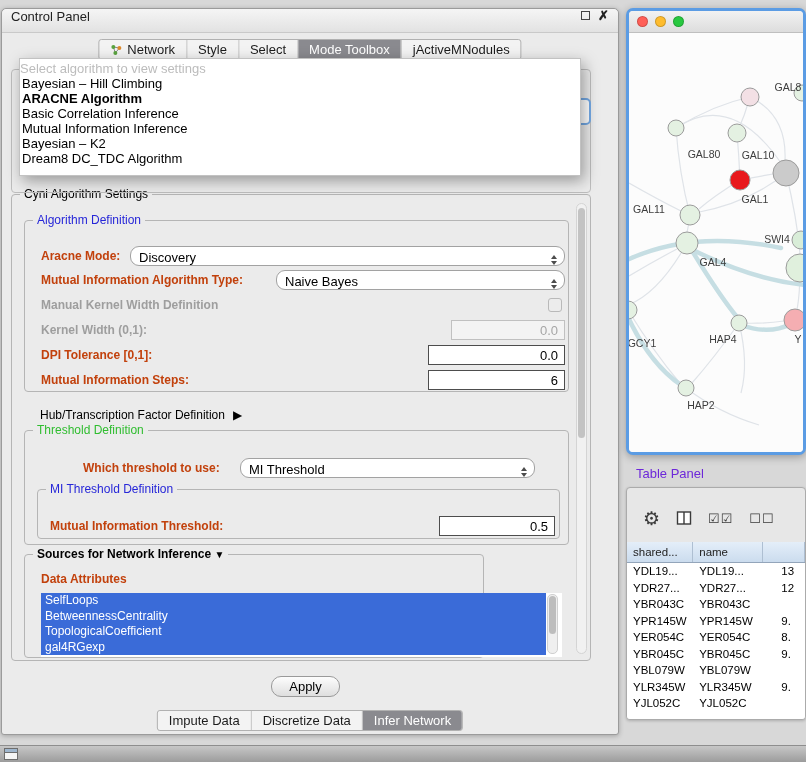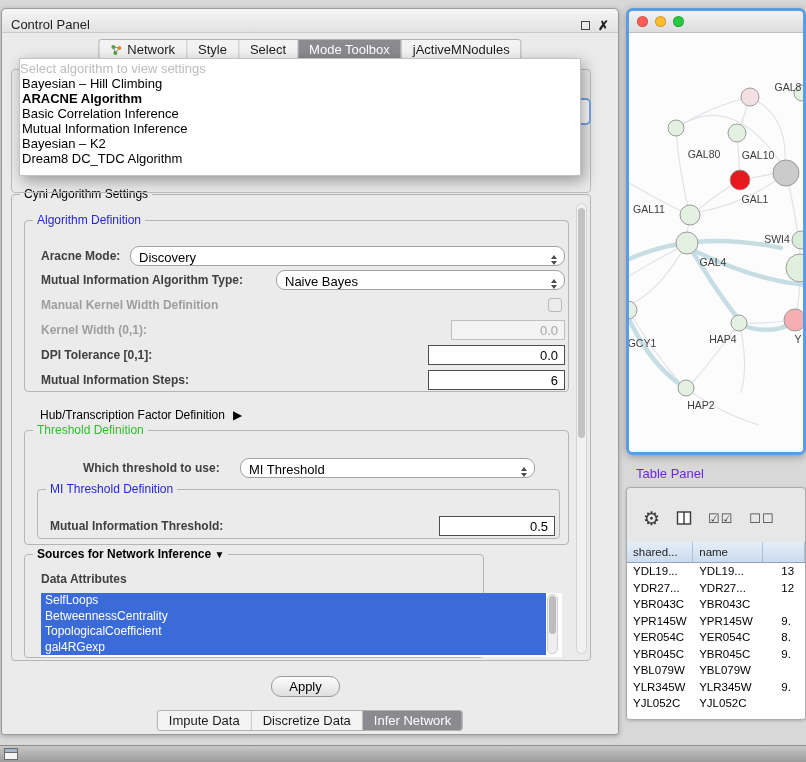--- a/index.html
+++ b/index.html
@@ -3,21 +3,21 @@
 <meta charset="utf-8">
 <style>
   *{margin:0;padding:0;box-sizing:border-box}
   html,body{width:806px;height:762px;overflow:hidden}
   body{font-family:"Liberation Sans",sans-serif;background:#d8d8d8;position:relative}
 
   
   .cp{position:absolute;left:1px;top:8px;width:618px;height:727px;background:#ebebeb;
       border:1px solid #9b9b9b;border-radius:5px 5px 3px 3px;box-shadow:0 1px 5px rgba(0,0,0,.25)}
   .cp-titlebar{position:absolute;left:0;top:0;right:0;height:24px;border-bottom:1px solid #c9c9c9;
-      background:linear-gradient(#f5f5f5,#e2e2e2);border-radius:5px 5px 0 0;display:flex;align-items:flex-end;padding:0 9px}
+      background:linear-gradient(#f5f5f5,#e2e2e2);border-radius:5px 5px 0 0;display:flex;align-items:flex-start;padding:0 9px}
   .cp-title{font-size:13px;color:#222;white-space:nowrap}
   .cp-controls{margin-left:auto;display:flex;gap:8px;align-items:center}
   .float-glyph{width:9px;height:9px;border:1.5px solid #444;background:transparent}
   .close-glyph{font-size:13px;font-weight:bold;color:#222;line-height:13px}
 
   
   .tabbar{position:absolute;top:30px;left:50%;transform:translateX(-50%);display:flex;height:21px;
       border:1px solid #b1b1b1;border-radius:3px;background:#f3f3f3;overflow:hidden;white-space:nowrap}
   .seg-tab{display:flex;align-items:center;gap:5px;padding:0 11px;font-size:13px;color:#1c1c1c;border-right:1px solid #c6c6c6}
   .seg-tab:last-child{border-right:none}
@@ -35,21 +35,21 @@
   .algo-item{font-size:13px;height:15px;line-height:15px;padding-left:2px;color:#000;white-space:nowrap}
   .algo-item.selected{font-weight:bold}
 
   
   .groupbox{position:absolute;border:1px solid #b5b5b5;border-radius:4px}
   .gb-title{position:absolute;top:-8px;left:8px;background:#ebebeb;padding:0 4px;font-size:12px;color:#000;white-space:nowrap}
   .gb-title.blue{color:#2626d8}
   .gb-title.green{color:#2fbd2f}
   .gb-title.bold{font-weight:bold}
 
-  .lbl{position:absolute;font-size:12px;font-weight:bold;color:#404040;height:20px;line-height:20px;white-space:nowrap}
+  .lbl{position:absolute;font-size:12px;font-weight:bold;color:#c2410c;height:20px;line-height:20px;white-space:nowrap}
   .lbl.disabled{color:#9e9e9e}
 
   .combo{position:absolute;height:20px;display:flex;align-items:flex-end;background:#fff;border:1px solid #a2a2a2;
       border-radius:9px;font-size:13px;padding:0 4px 0 8px;color:#000}
   .combo .combo-text{flex:1;white-space:nowrap;overflow:hidden}
   .stepper{display:flex;flex-direction:column;align-items:center;justify-content:center;gap:2px;width:12px}
   .arr-up{width:0;height:0;border-left:3.5px solid transparent;border-right:3.5px solid transparent;border-bottom:4px solid #4c4c4c}
   .arr-down{width:0;height:0;border-left:3.5px solid transparent;border-right:3.5px solid transparent;border-top:4px solid #4c4c4c}
 
   .field{position:absolute;height:20px;display:flex;align-items:center;justify-content:flex-end;

